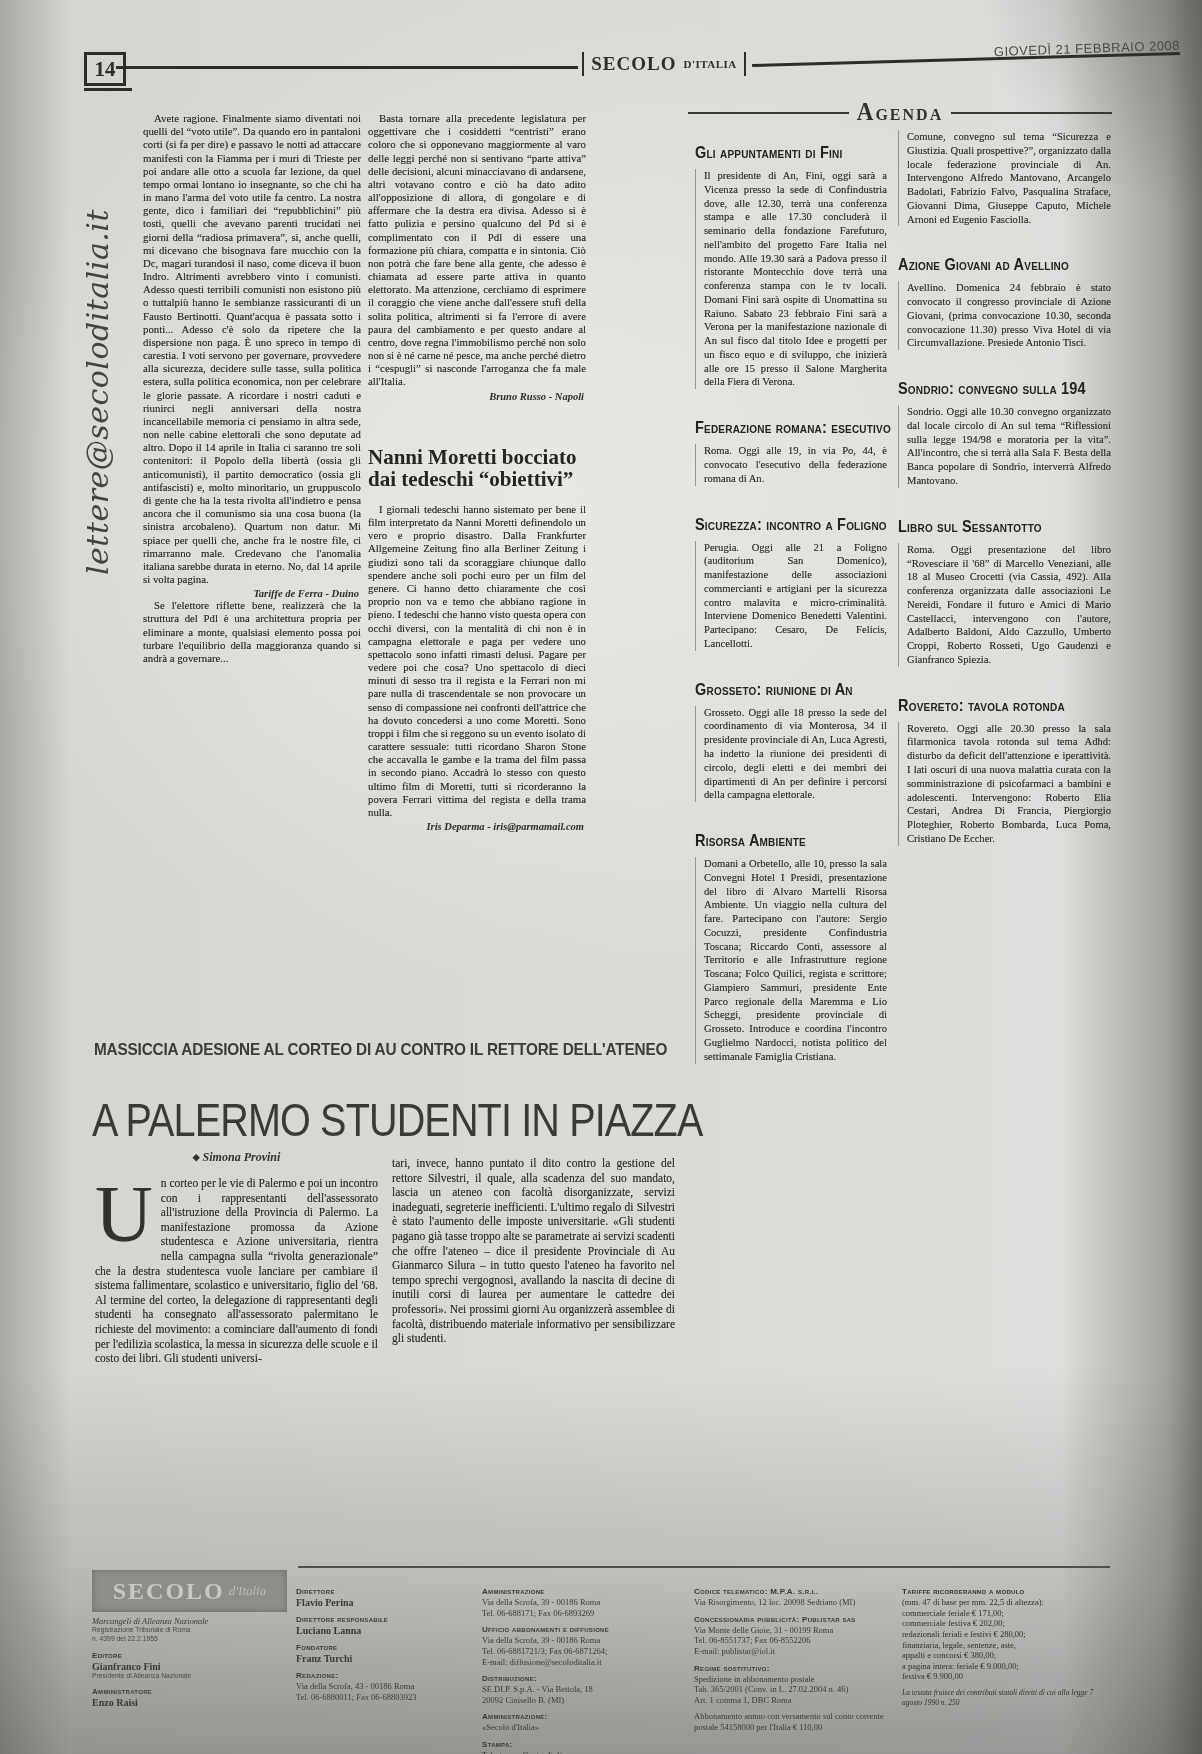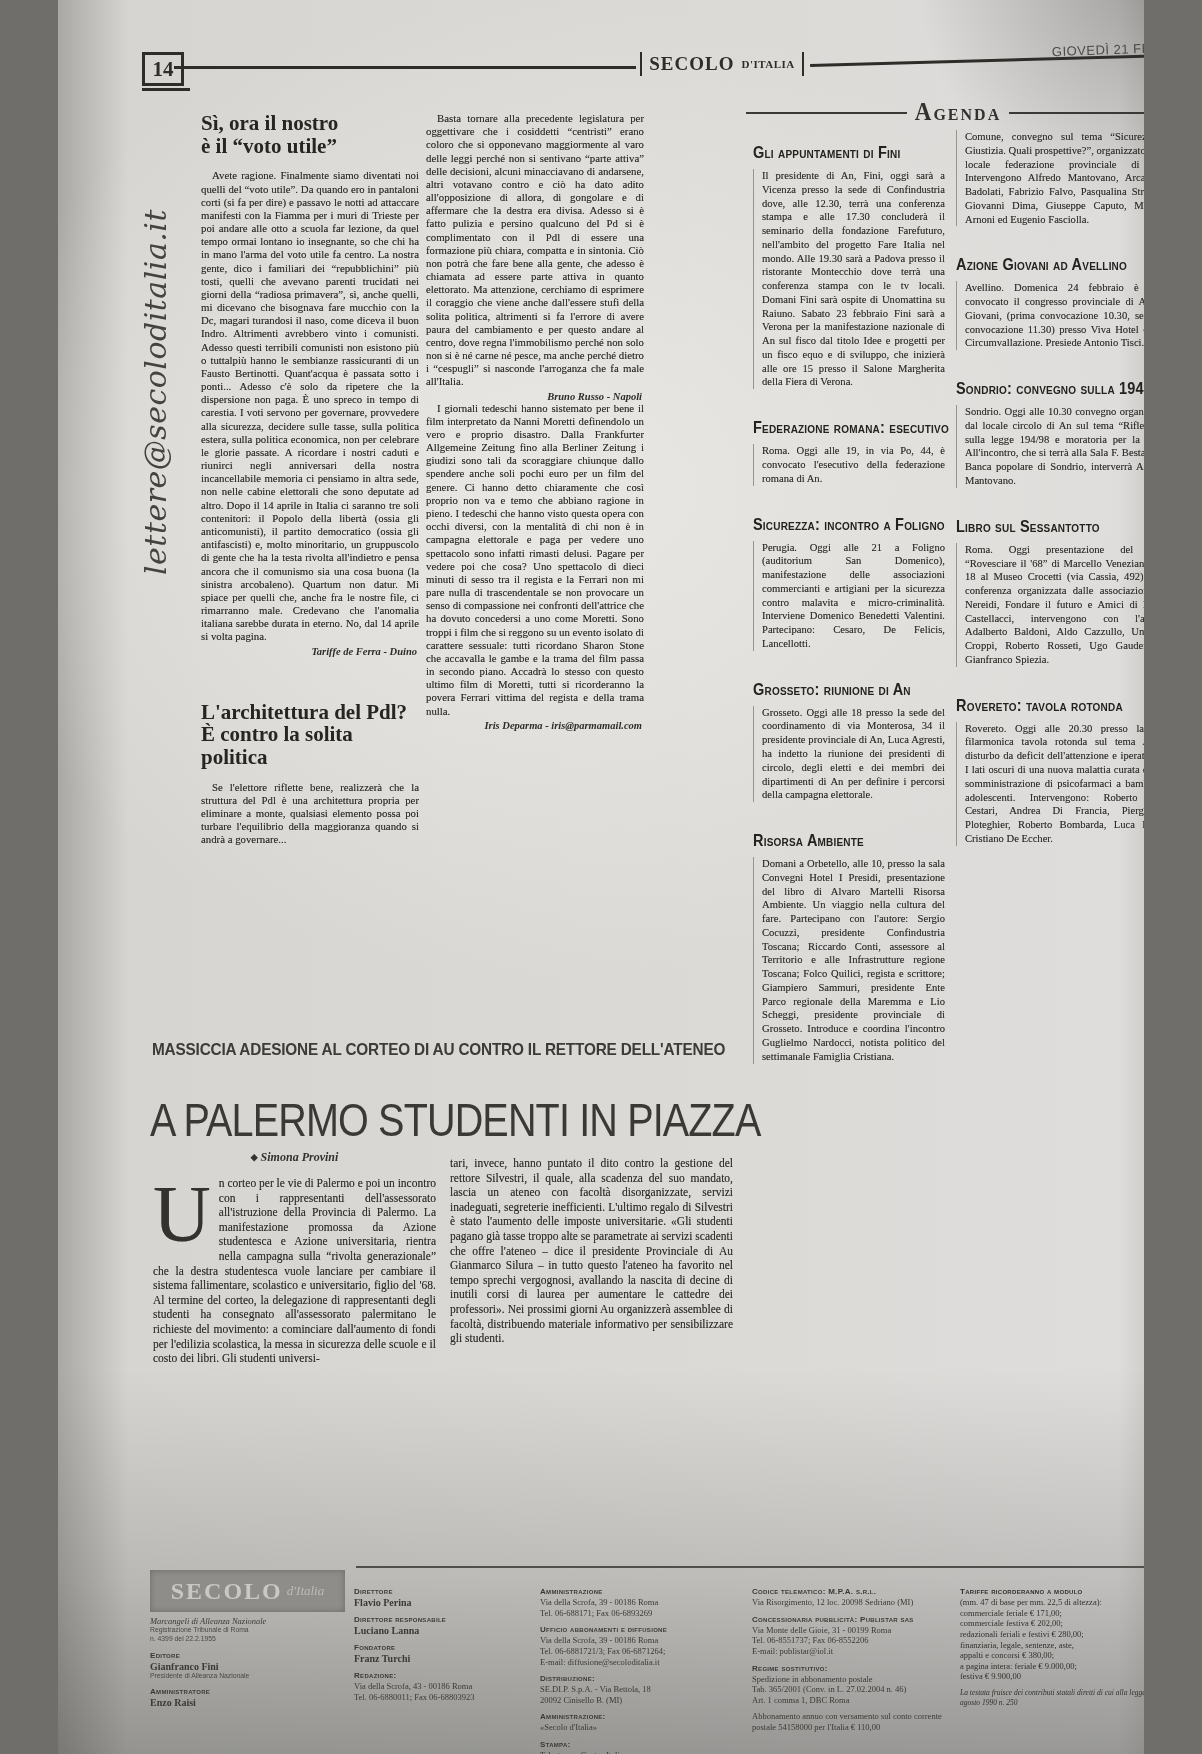--- a/index.html
+++ b/index.html
@@ -1,17 +1,17 @@
 <!DOCTYPE html>
 <html><head>
 <meta charset="utf-8">
 <style>
   html,body{margin:0;padding:0;background:#6f6e6b;}
   .page{
-    position:relative;width:1086px;height:1754px;margin:0 auto;overflow:hidden;
+    position:relative;width:1202px;height:1754px;margin:0 auto;overflow:hidden;
     color:#2e2d2a;
     background:
       linear-gradient(to bottom, rgba(0,0,0,0) 78%, rgba(55,55,52,.18) 90%, rgba(40,40,38,.38) 100%),
       radial-gradient(circle 360px at 102% -2%, rgba(70,70,68,.45), rgba(70,70,68,0) 70%),
       radial-gradient(ellipse 850px 700px at 45% 28%, #e9e8e4 0%, rgba(233,232,228,0) 70%),
       linear-gradient(to right, #a9a8a4 0px, #d6d5d1 70px, #dedddB 1060px, #a5a4a0 1165px, #767571 1202px),
       #d8d7d3;
     font-family:"Liberation Serif", serif;
   }
   
@@ -99,32 +99,30 @@
     <span class="mast-main">SECOLO</span>
     <span class="mast-suffix">D'ITALIA</span>
     <div class="mast-bar"></div>
   </div>
   <div class="hline-right"></div>
   <div class="dateline">GIOVEDÌ 21 FEBBRAIO 2008</div>
 
   <div class="vmail">lettere@secoloditalia.it</div>
 
   <div class="lcol lcol1">
-    <h2 class="letter-title">Sì, ora il nostro
-è il “voto utile”</h2>
     <p class="letter-body">Avete ragione. Finalmente siamo diventati noi quelli del “voto utile”. Da quando ero in pantaloni corti (si fa per dire) e passavo le notti ad attaccare manifesti con la Fiamma per i muri di Trieste per poi andare alle otto a scuola far lezione, da quel tempo ormai lontano io insegnante, so che chi ha in mano l'arma del voto utile fa centro. La nostra gente, dico i familiari dei “repubblichini” più tosti, quelli che avevano parenti trucidati nei giorni della “radiosa primavera”, sì, anche quelli, mi dicevano che bisognava fare mucchio con la Dc, magari turandosi il naso, come diceva il buon Indro. Altrimenti avrebbero vinto i comunisti. Adesso questi terribili comunisti non esistono più o tuttalpiù hanno le sembianze rassicuranti di un Fausto Bertinotti. Quant'acqua è passata sotto i ponti... Adesso c'è solo da ripetere che la dispersione non paga. È uno spreco in tempo di carestia. I voti servono per governare, provvedere alla sicurezza, decidere sulle tasse, sulla politica estera, sulla politica economica, non per celebrare le glorie passate. A ricordare i nostri caduti e riunirci negli anniversari della nostra incancellabile memoria ci pensiamo in altra sede, non nelle cabine elettorali che sono deputate ad altro. Dopo il 14 aprile in Italia ci saranno tre soli contenitori: il Popolo della libertà (ossia gli anticomunisti), il partito democratico (ossia gli antifascisti) e, molto minoritario, un gruppuscolo di gente che ha la testa rivolta all'indietro e pensa ancora che il comunismo sia una cosa buona (la sinistra arcobaleno). Quartum non datur. Mi spiace per quelli che, anche fra le nostre file, ci rimarranno male. Credevano che l'anomalia italiana sarebbe durata in eterno. No, dal 14 aprile si volta pagina.</p>
     <p class="letter-sig">Tariffe de Ferra - Duino</p>
-    <h2 class="letter-title mt">L'architettura del Pdl?
-È contro la solita politica</h2>
     <p class="letter-body">Se l'elettore riflette bene, realizzerà che la struttura del Pdl è una architettura propria per eliminare a monte, qualsiasi elemento possa poi turbare l'equilibrio della maggioranza quando si andrà a governare...</p>
   </div>
 
   <div class="lcol lcol2">
     <p class="letter-body">Basta tornare alla precedente legislatura per oggettivare che i cosiddetti “centristi” erano coloro che si opponevano maggiormente al varo delle leggi perché non si sentivano “parte attiva” delle decisioni, alcuni minacciavano di andarsene, altri votavano contro e ciò ha dato adito all'opposizione di allora, di gongolare e di affermare che la destra era divisa. Adesso si è fatto pulizia e persino qualcuno del Pd si è complimentato con il Pdl di essere una formazione più chiara, compatta e in sintonia. Ciò non potrà che fare bene alla gente, che adesso è chiamata ad essere parte attiva in quanto elettorato. Ma attenzione, cerchiamo di esprimere il coraggio che viene anche dall'essere stufi della solita politica, altrimenti si fa l'errore di avere paura del cambiamento e per questo andare al centro, dove regna l'immobilismo perché non solo non si è né carne né pesce, ma anche perché dietro i “cespugli” si nasconde l'arroganza che fa male all'Italia.</p>
     <p class="letter-sig">Bruno Russo - Napoli</p>
+    <h2 class="letter-title mt">Nanni Moretti bocciato
+dai tedeschi “obiettivi”</h2>
     <p class="letter-body">I giornali tedeschi hanno sistemato per bene il film interpretato da Nanni Moretti definendolo un vero e proprio disastro. Dalla Frankfurter Allgemeine Zeitung fino alla Berliner Zeitung i giudizi sono tali da scoraggiare chiunque dallo spendere anche soli pochi euro per un film del genere. Ci hanno detto chiaramente che così proprio non va e temo che abbiano ragione in pieno. I tedeschi che hanno visto questa opera con occhi diversi, con la mentalità di chi non è in campagna elettorale e paga per vedere uno spettacolo sono infatti rimasti delusi. Pagare per vedere poi che cosa? Uno spettacolo di dieci minuti di sesso tra il regista e la Ferrari non mi pare nulla di trascendentale se non provocare un senso di compassione nei confronti dell'attrice che ha dovuto concedersi a uno come Moretti. Sono troppi i film che si reggono su un evento isolato di carattere sessuale: tutti ricordano Sharon Stone che accavalla le gambe e la trama del film passa in secondo piano. Accadrà lo stesso con questo ultimo film di Moretti, tutti si ricorderanno la povera Ferrari vittima del regista e della trama nulla.</p>
     <p class="letter-sig">Iris Deparma - iris@parmamail.com</p>
   </div>
 
   <div class="kicker">MASSICCIA ADESIONE AL CORTEO DI AU CONTRO IL RETTORE DELL'ATENEO</div>
   <h1 class="headline">A PALERMO STUDENTI IN PIAZZA</h1>
   <div class="byline">
     <span class="diamond">◆</span>
     <span>Simona Provini</span>
   </div>

